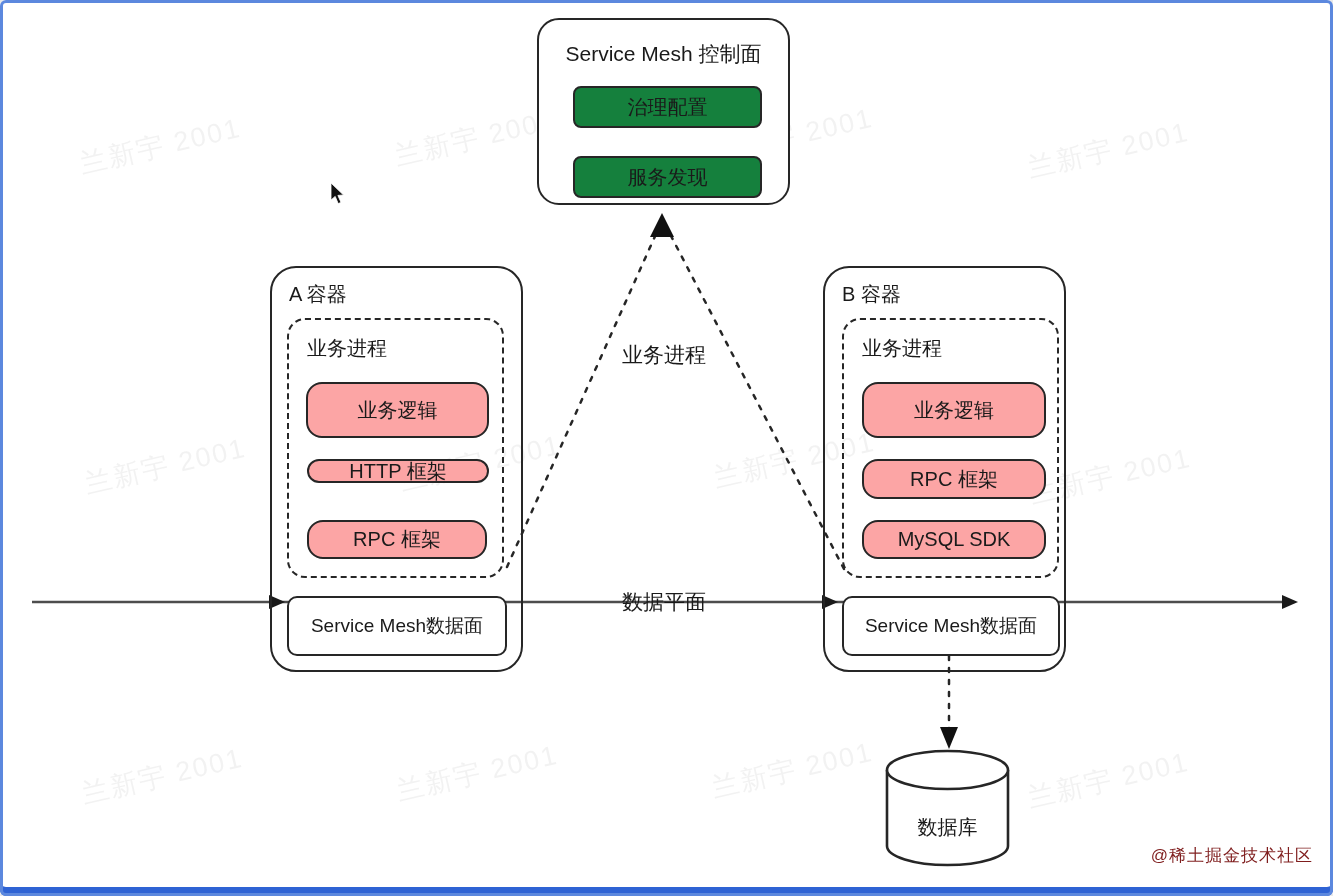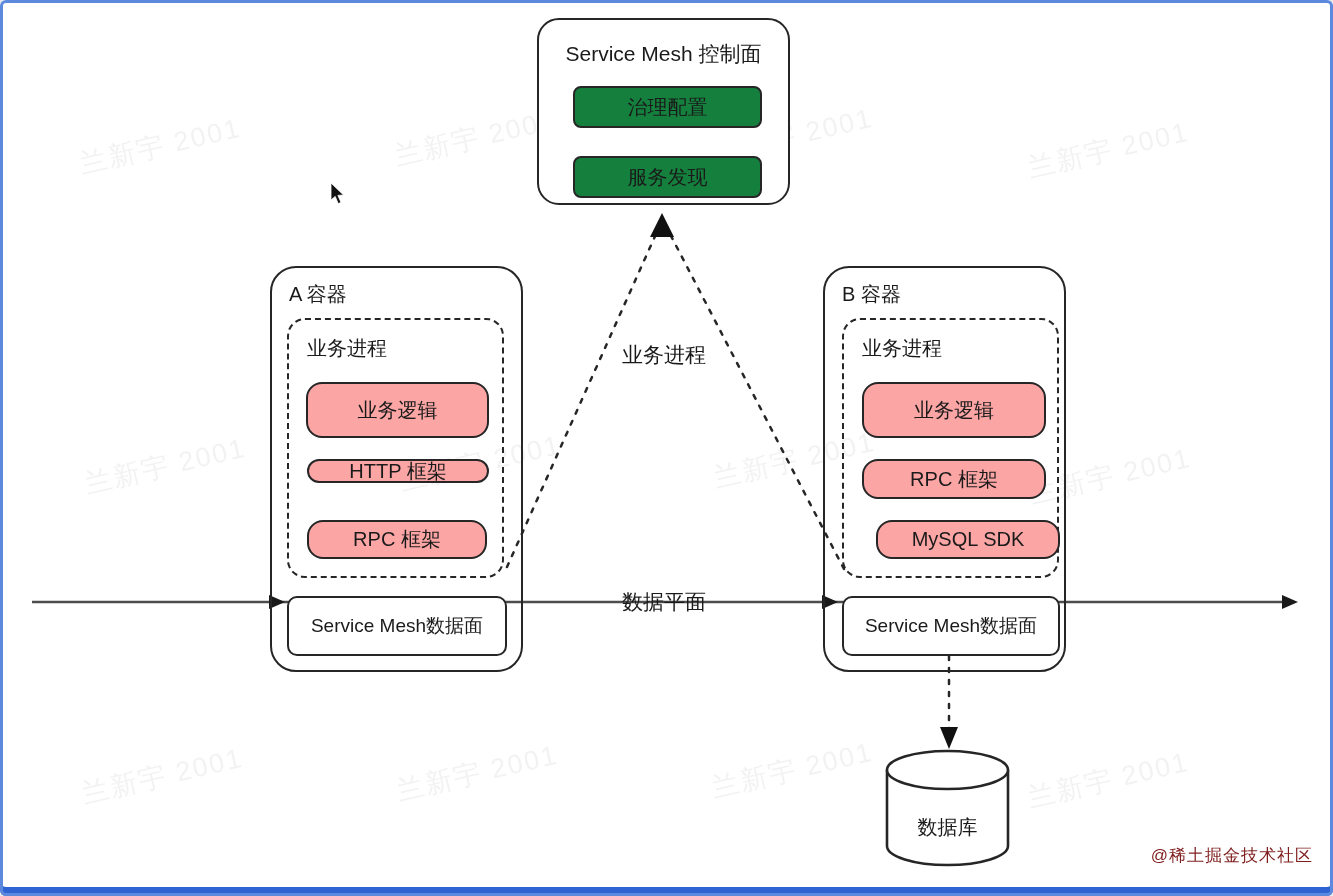--- a/index.html
+++ b/index.html
@@ -128,21 +128,21 @@
       <div>数据面</div>
     </div>
   </div>
 
   <div class="node solidbox container cont-b">
     <div class="cont-title">B 容器</div>
     <div class="dashedbox" style="left:17px;top:50px;width:217px;height:260px">
       <div class="proc-title">业务进程</div>
       <div class="inner-item" style="left:18px;top:62px;width:184px;height:56px">业务逻辑</div>
       <div class="inner-item" style="left:18px;top:139px;width:184px;height:40px">RPC 框架</div>
-      <div class="inner-item" style="left:32px;top:200px;width:184px;height:39px">MySQL SDK</div>
+      <div class="inner-item" style="left:18px;top:200px;width:184px;height:39px">MySQL SDK</div>
     </div>
     <div class="dataplane" style="left:17px;top:328px;width:218px;height:60px">
       <div>Service Mesh</div>
       <div>数据面</div>
     </div>
   </div>
 
   <div class="edge-label" style="left:612px;top:341px;width:104px">业务进程</div>
   <div class="edge-label" style="left:613px;top:588px;width:102px">数据平面</div>
 

